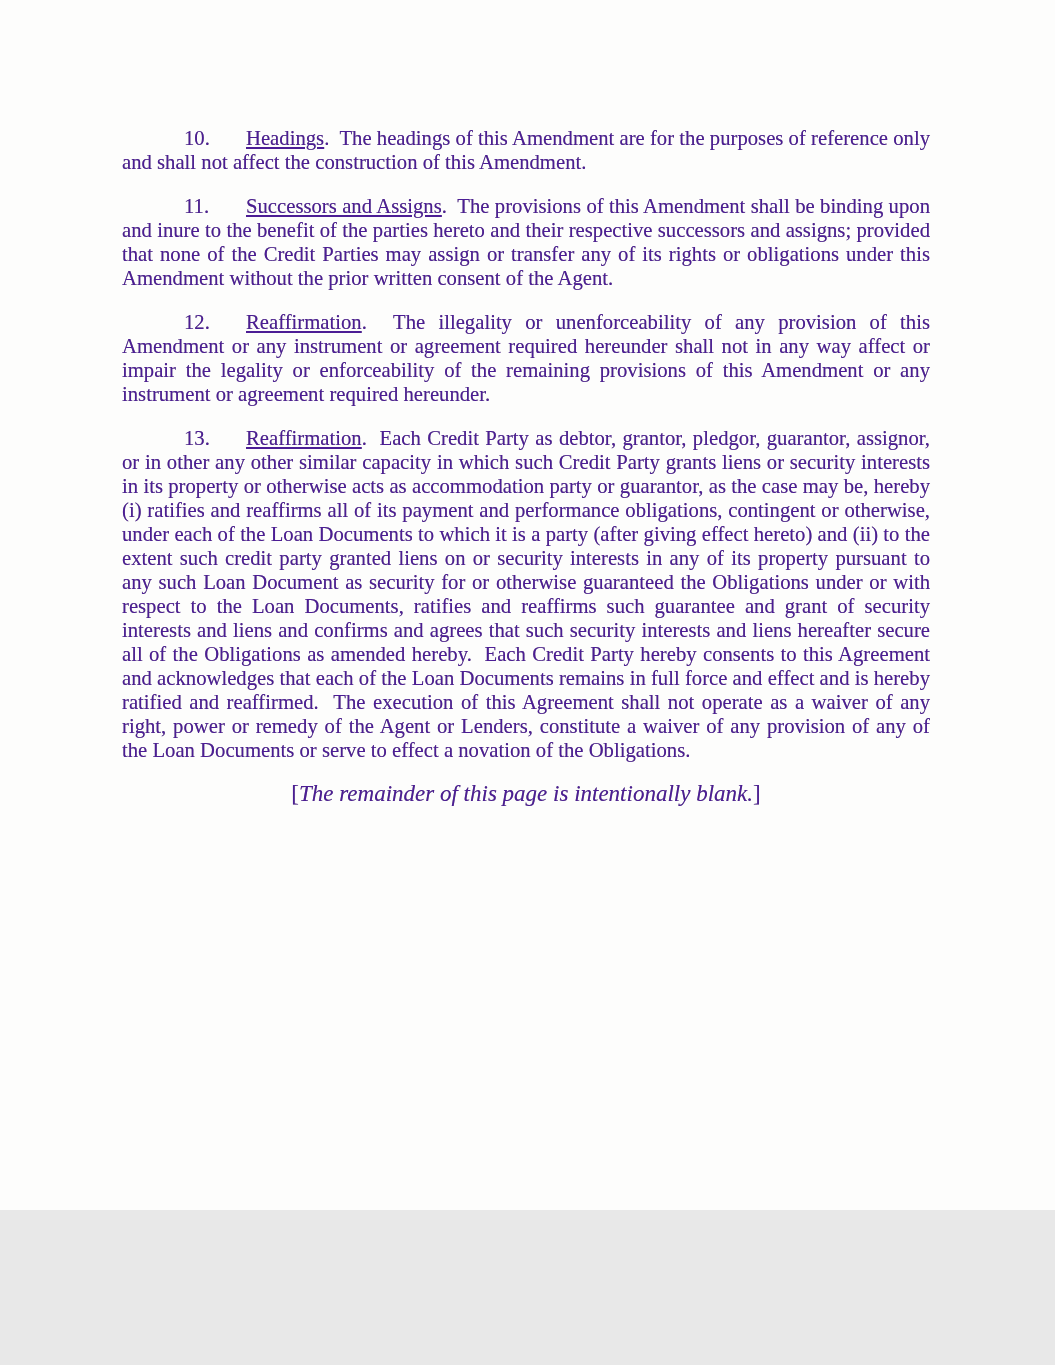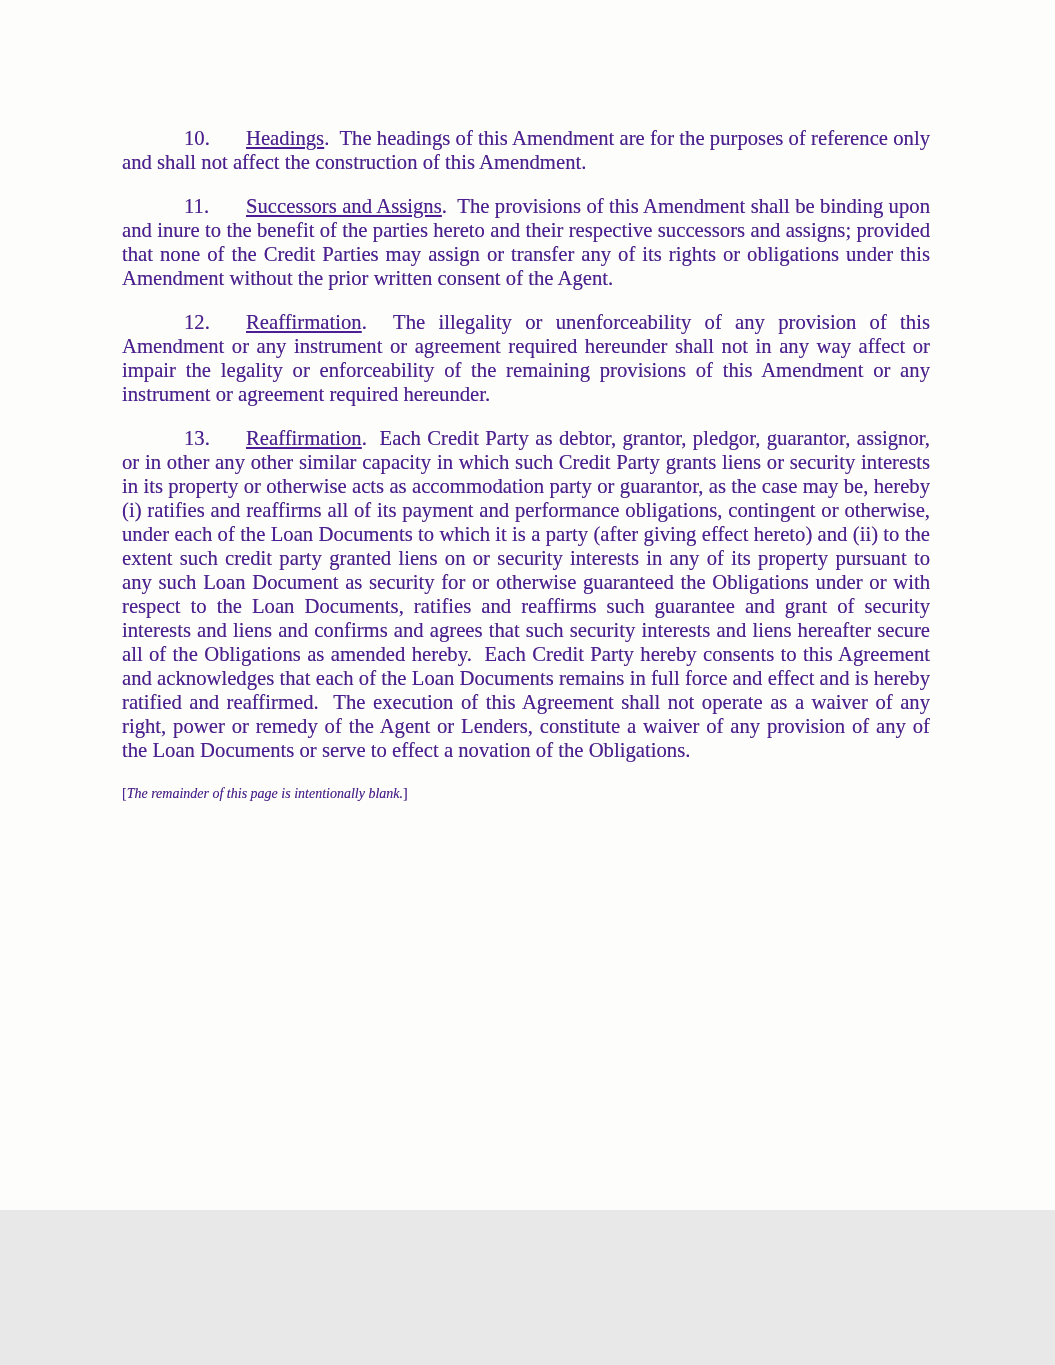--- a/index.html
+++ b/index.html
@@ -36,22 +36,23 @@
   .num {
     display: inline-block;
     width: 62px;
     text-indent: 0;
   }
   .heading {
     text-decoration: underline;
     text-underline-offset: 2px;
   }
   p.blank-note {
-    font-size: 14px;
+    font-size: 23px;
     line-height: 24px;
+    text-align: center;
     text-indent: 0;
     margin: 20px 0 0 0;
   }
   p.blank-note .note-text {
     font-style: italic;
   }
   .footer {
     position: absolute;
     left: 0;
     top: 1276px;

